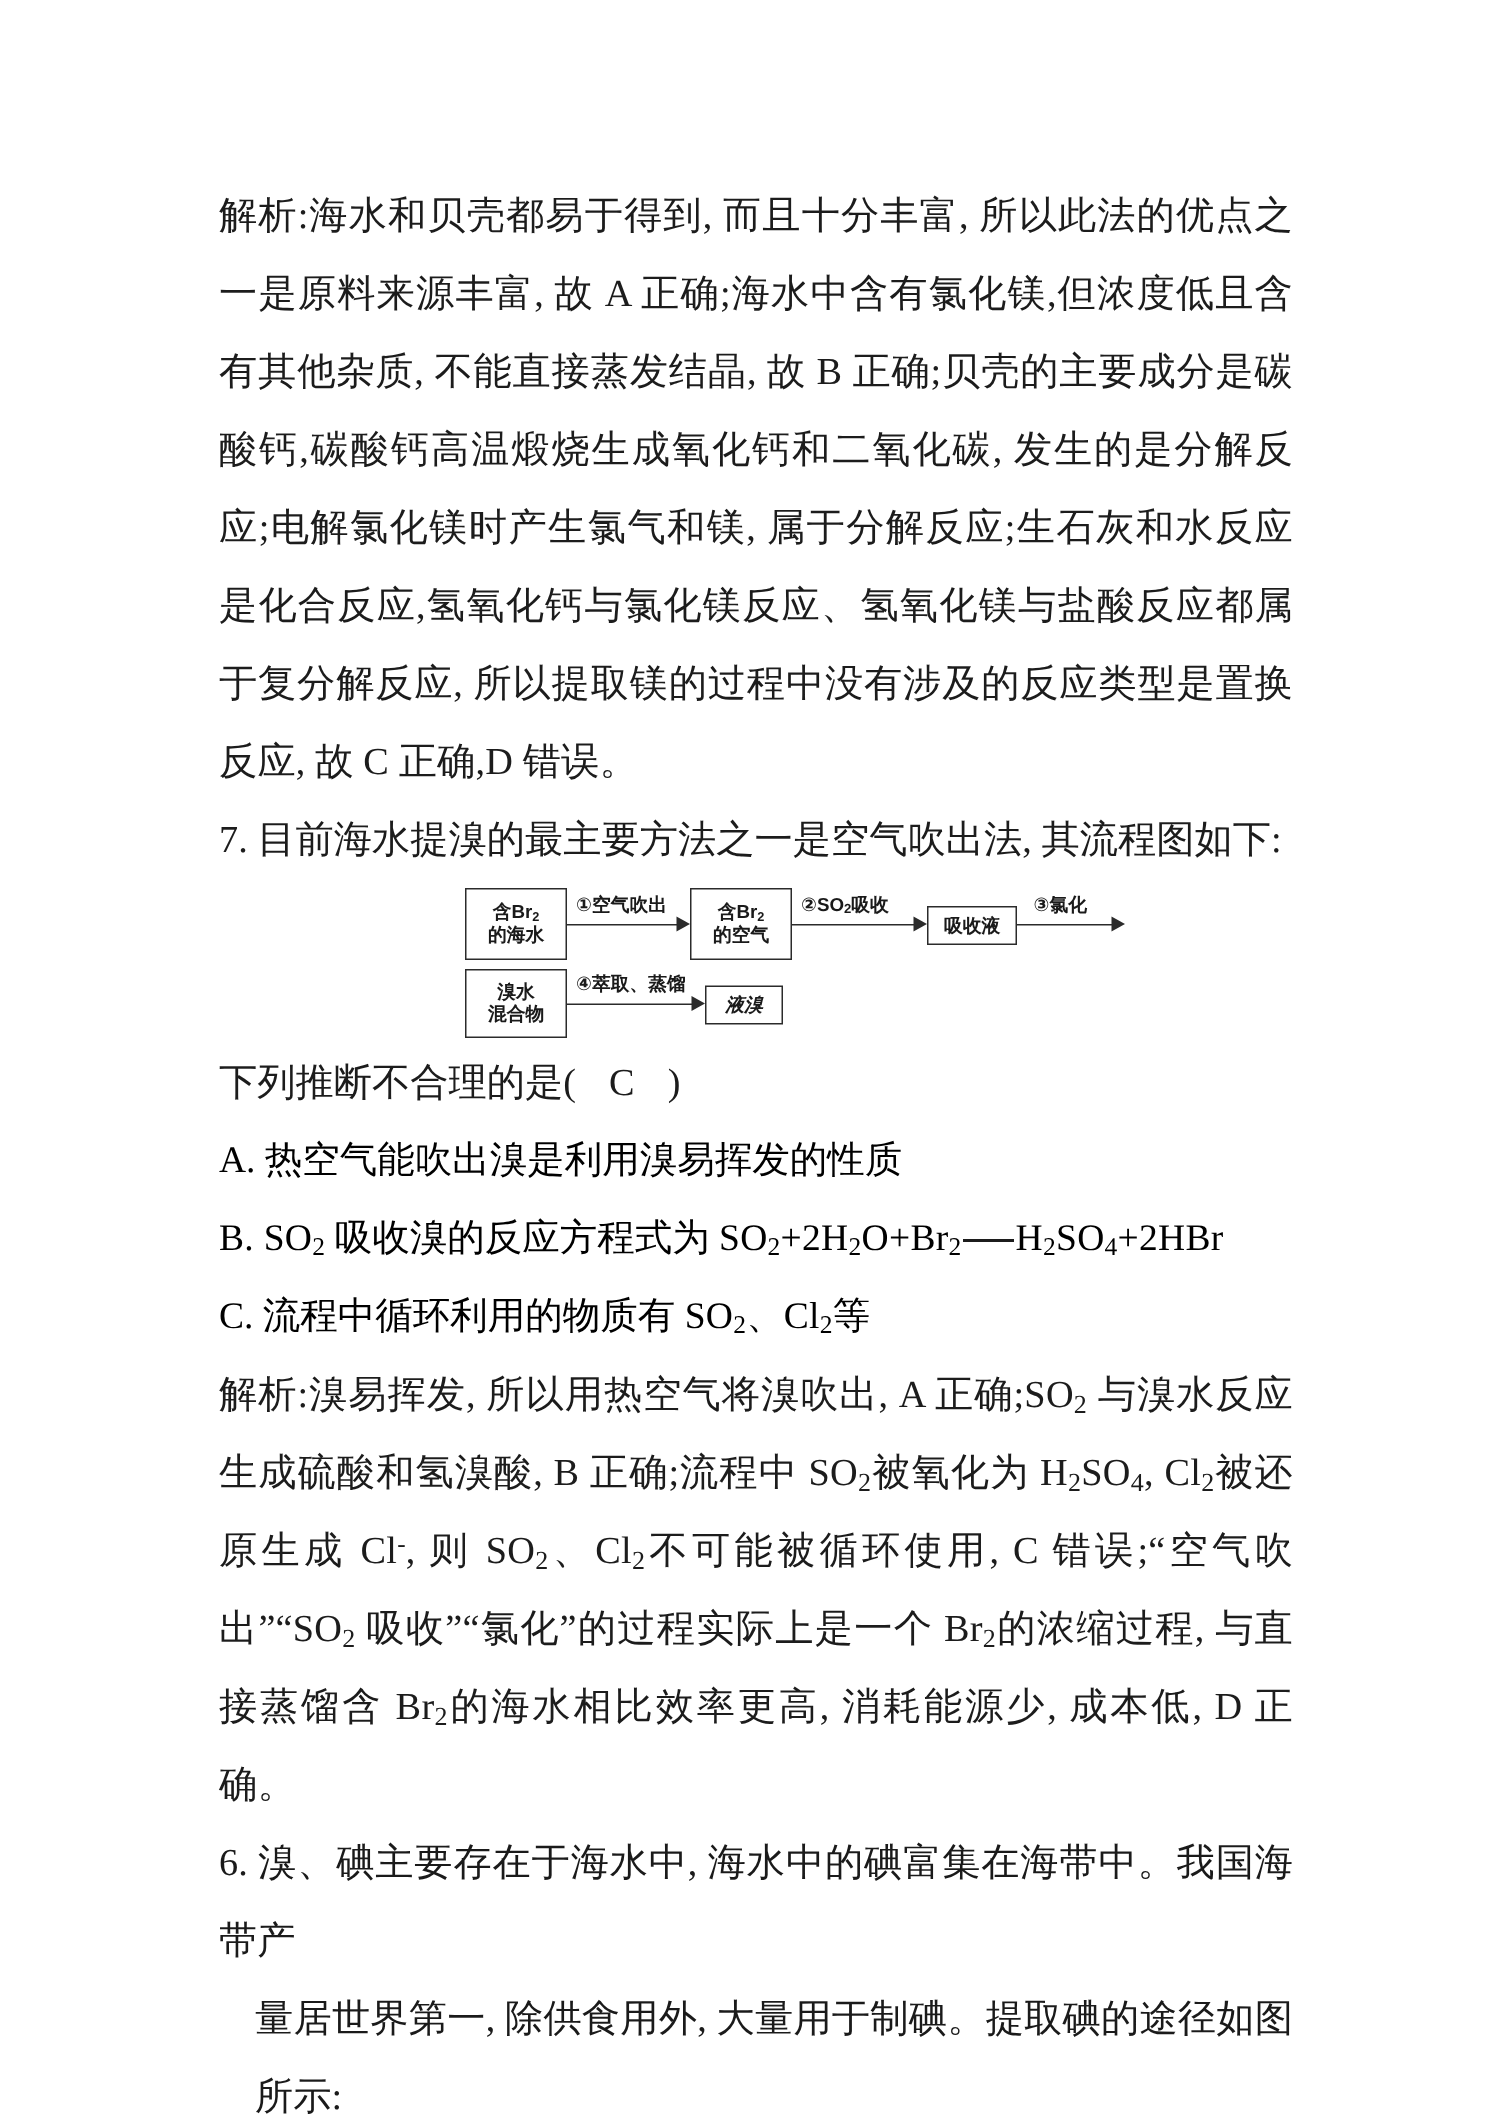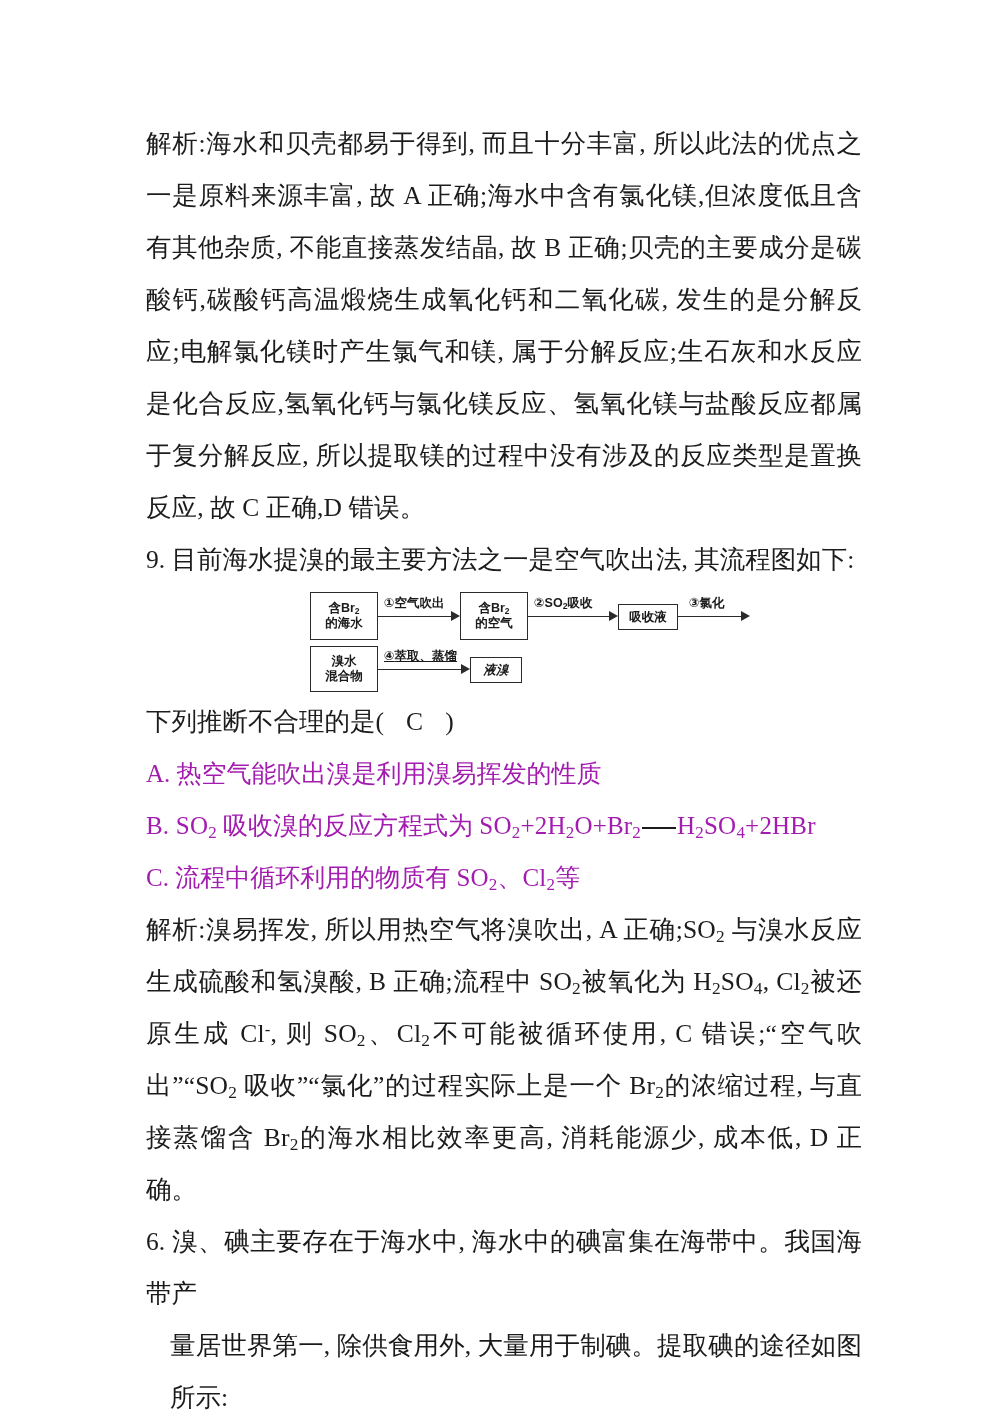--- a/index.html
+++ b/index.html
@@ -41,21 +41,21 @@
   }
   .para.explanation { }
   .qline {
     font-size: 25.5px;
     line-height: 52px;
     color: #1c1c1c;
   }
   .option {
     font-size: 25px;
     line-height: 52px;
-    color: #a21caf;
+    color: #000000;
   }
   .q6 {
     font-size: 25.5px;
     line-height: 52px;
     text-align: justify;
     text-justify: inter-character;
   }
   .q6 .l2 { display: block; padding-left: 24px; }
 
   
@@ -130,21 +130,21 @@
   .flabel sub { font-size: 0.7em; vertical-align: -0.2em; }
 </style>
 </head>
 <body>
 
 <div class="page">
   <div class="content">
 
     <div class="para explanation">解析:海水和贝壳都易于得到, 而且十分丰富, 所以此法的优点之一是原料来源丰富, 故 A 正确;海水中含有氯化镁,但浓度低且含有其他杂质, 不能直接蒸发结晶, 故 B 正确;贝壳的主要成分是碳酸钙,碳酸钙高温煅烧生成氧化钙和二氧化碳, 发生的是分解反应;电解氯化镁时产生氯气和镁, 属于分解反应;生石灰和水反应是化合反应,氢氧化钙与氯化镁反应、氢氧化镁与盐酸反应都属于复分解反应, 所以提取镁的过程中没有涉及的反应类型是置换反应, 故 C 正确,D 错误。</div>
 
-    <div class="qline">9. 目前海水提溴的最主要方法之一是空气吹出法, 其流程图如下:</div>
+    <div class="qline">7. 目前海水提溴的最主要方法之一是空气吹出法, 其流程图如下:</div>
 
     <div class="flow">
 
       <div class="fbox" style="left:164px; top:2px; width:68px; height:48px;">
         <span class="bl"><span>含Br</span><sub>2</sub></span>
         <span class="bl">的海水</span>
       </div>
 
       <div class="fline" style="left:232px; top:26px; width:78px;"></div>
       <div class="farrow" style="left:305px; top:21px;"></div>
@@ -167,21 +167,21 @@
       <div class="farrow" style="left:595px; top:21px;"></div>
       <div class="flabel" style="left:543px; top:5px;"><span>③</span><span>氯化</span></div>
 
       <div class="fbox" style="left:164px; top:56px; width:68px; height:46px;">
         <span class="bl">溴水</span>
         <span class="bl">混合物</span>
       </div>
 
       <div class="fline" style="left:232px; top:79px; width:88px;"></div>
       <div class="farrow" style="left:315px; top:74px;"></div>
-      <div class="flabel" style="left:238px; top:58px;text-decoration:underline;"><span>④</span><span>萃取、蒸馏</span></div>
+      <div class="flabel" style="left:238px; top:58px;"><span>④</span><span>萃取、蒸馏</span></div>
 
       <div class="fbox" style="left:324px; top:67px; width:52px; height:26px;font-style:italic;">
         <span class="bl">液溴</span>
       </div>
     </div>
 
     <div class="qline"><span>下列推断不合理的是(</span><span style="display:inline-block;width:22px;"></span><span class="rm">C</span><span style="display:inline-block;width:22px;"></span><span>)</span></div>
 
     <div class="option">A. 热空气能吹出溴是利用溴易挥发的性质</div>
 

